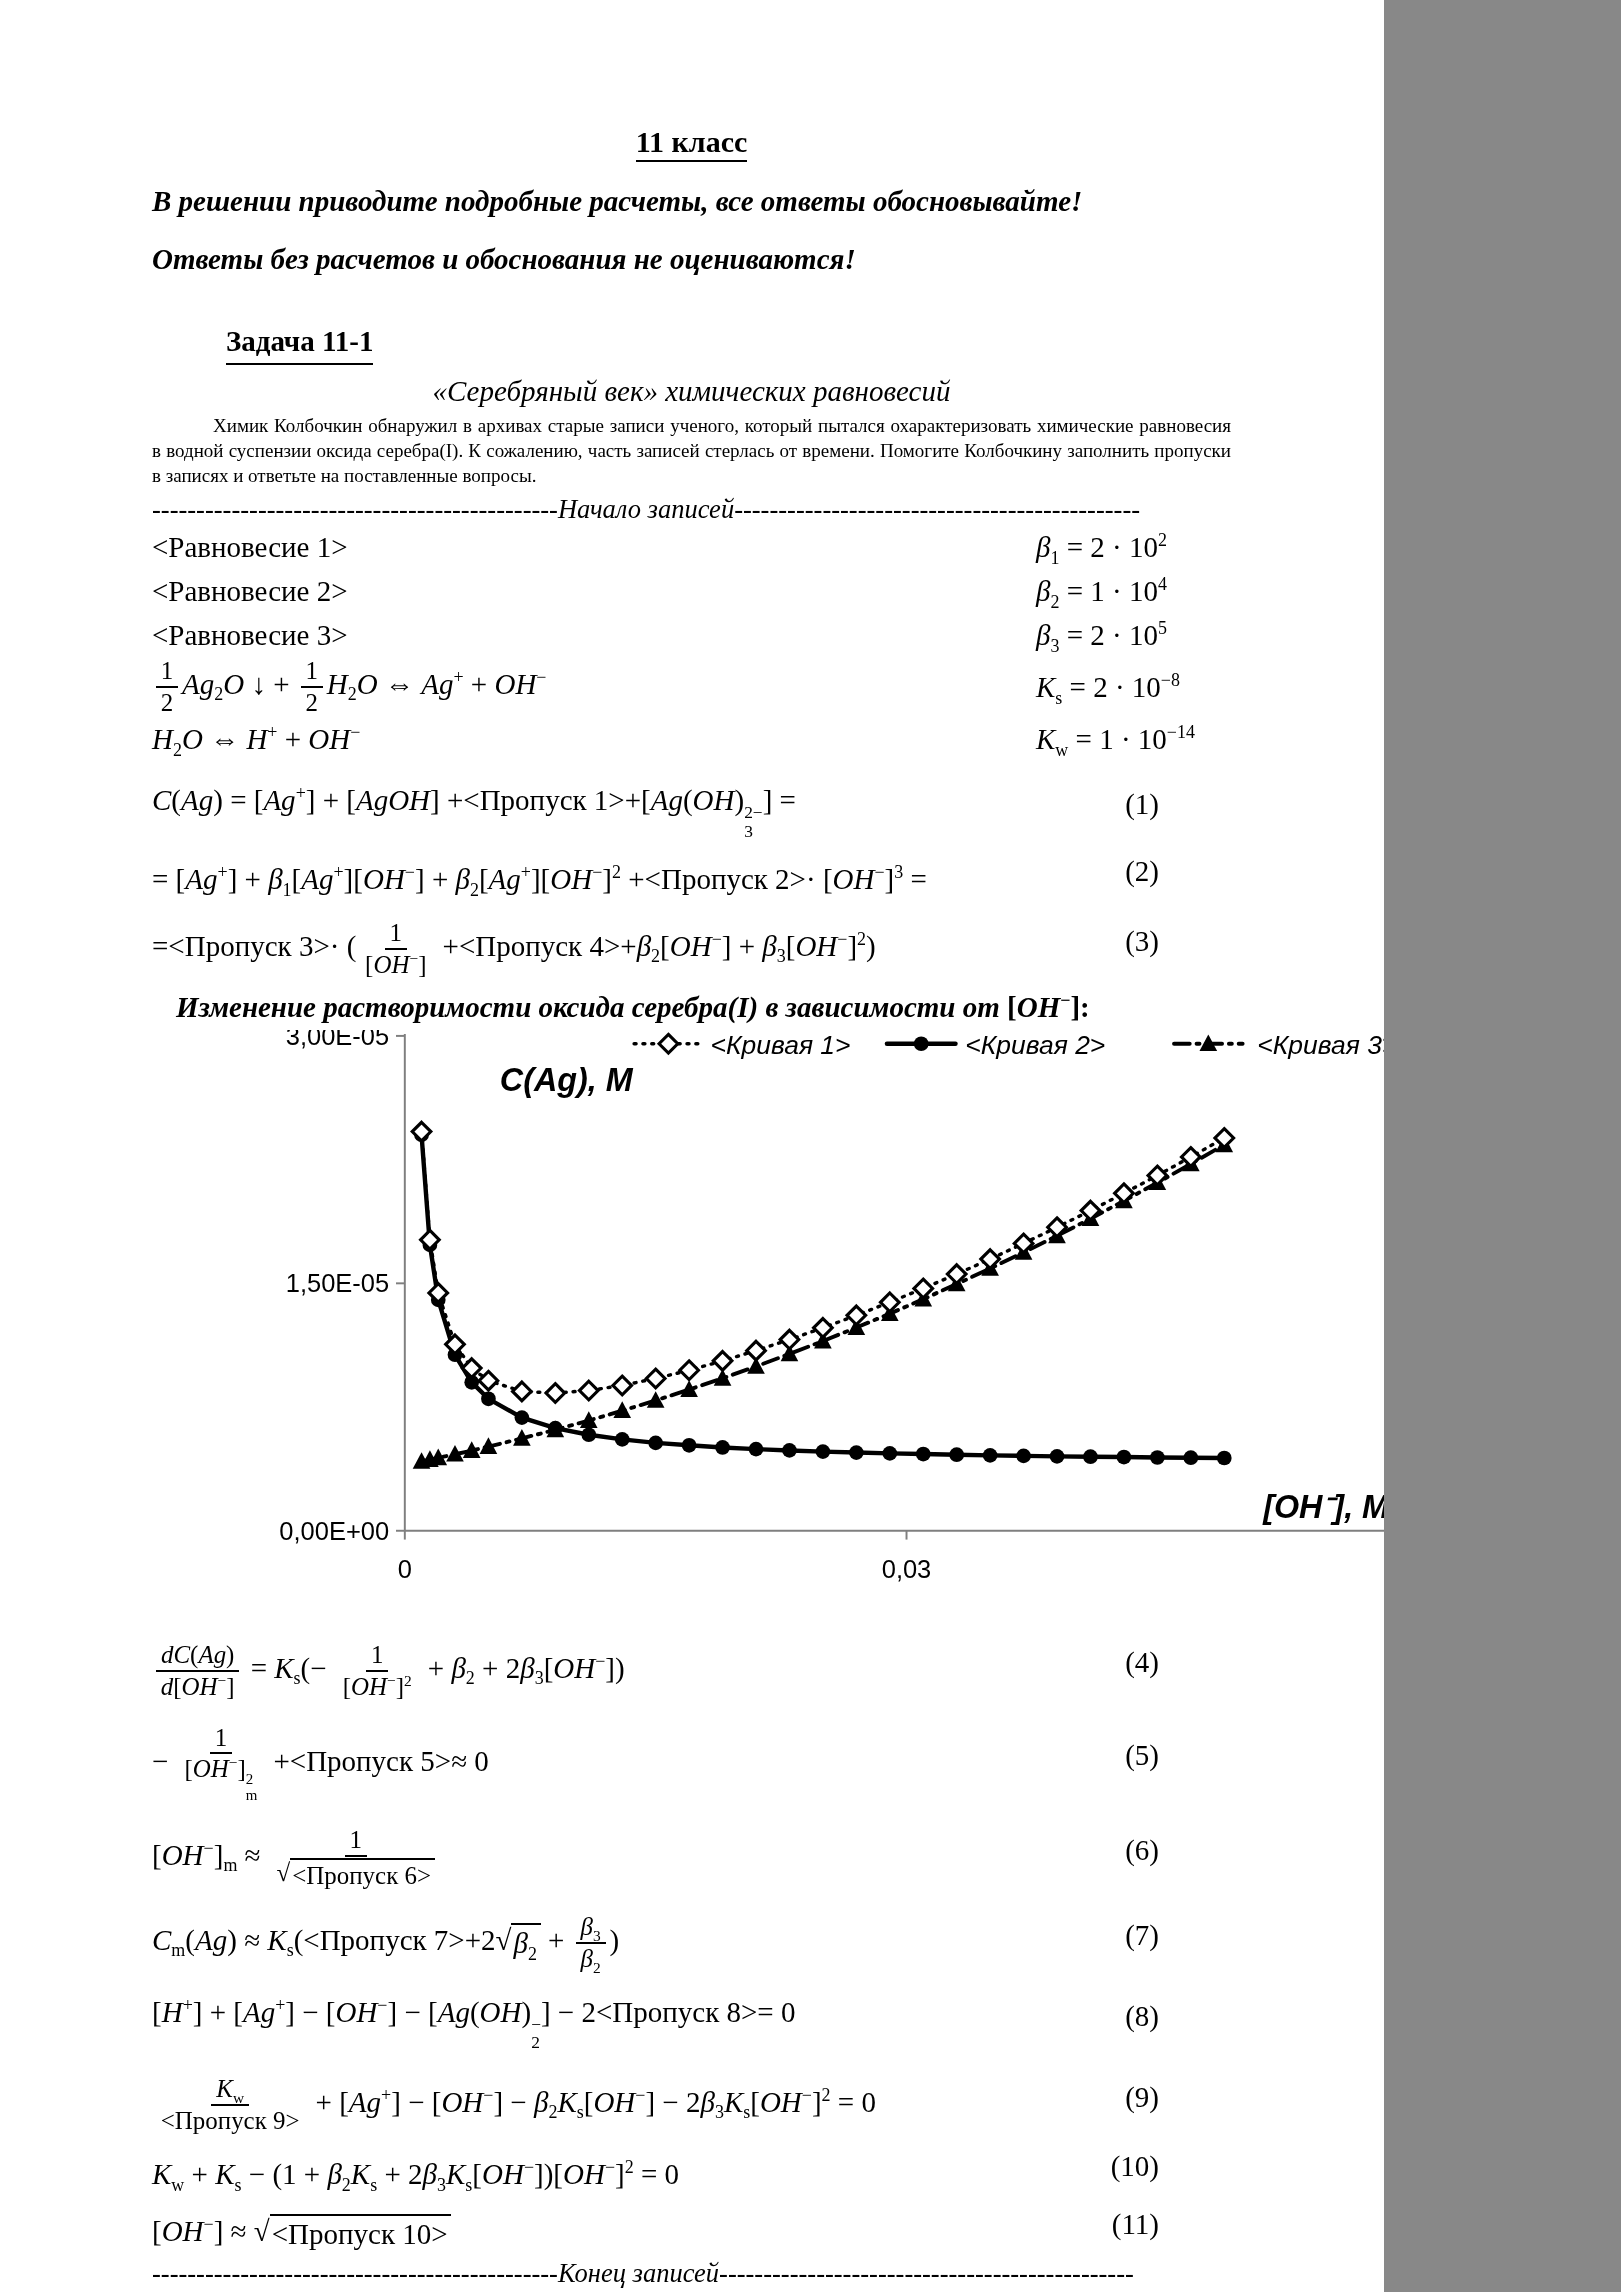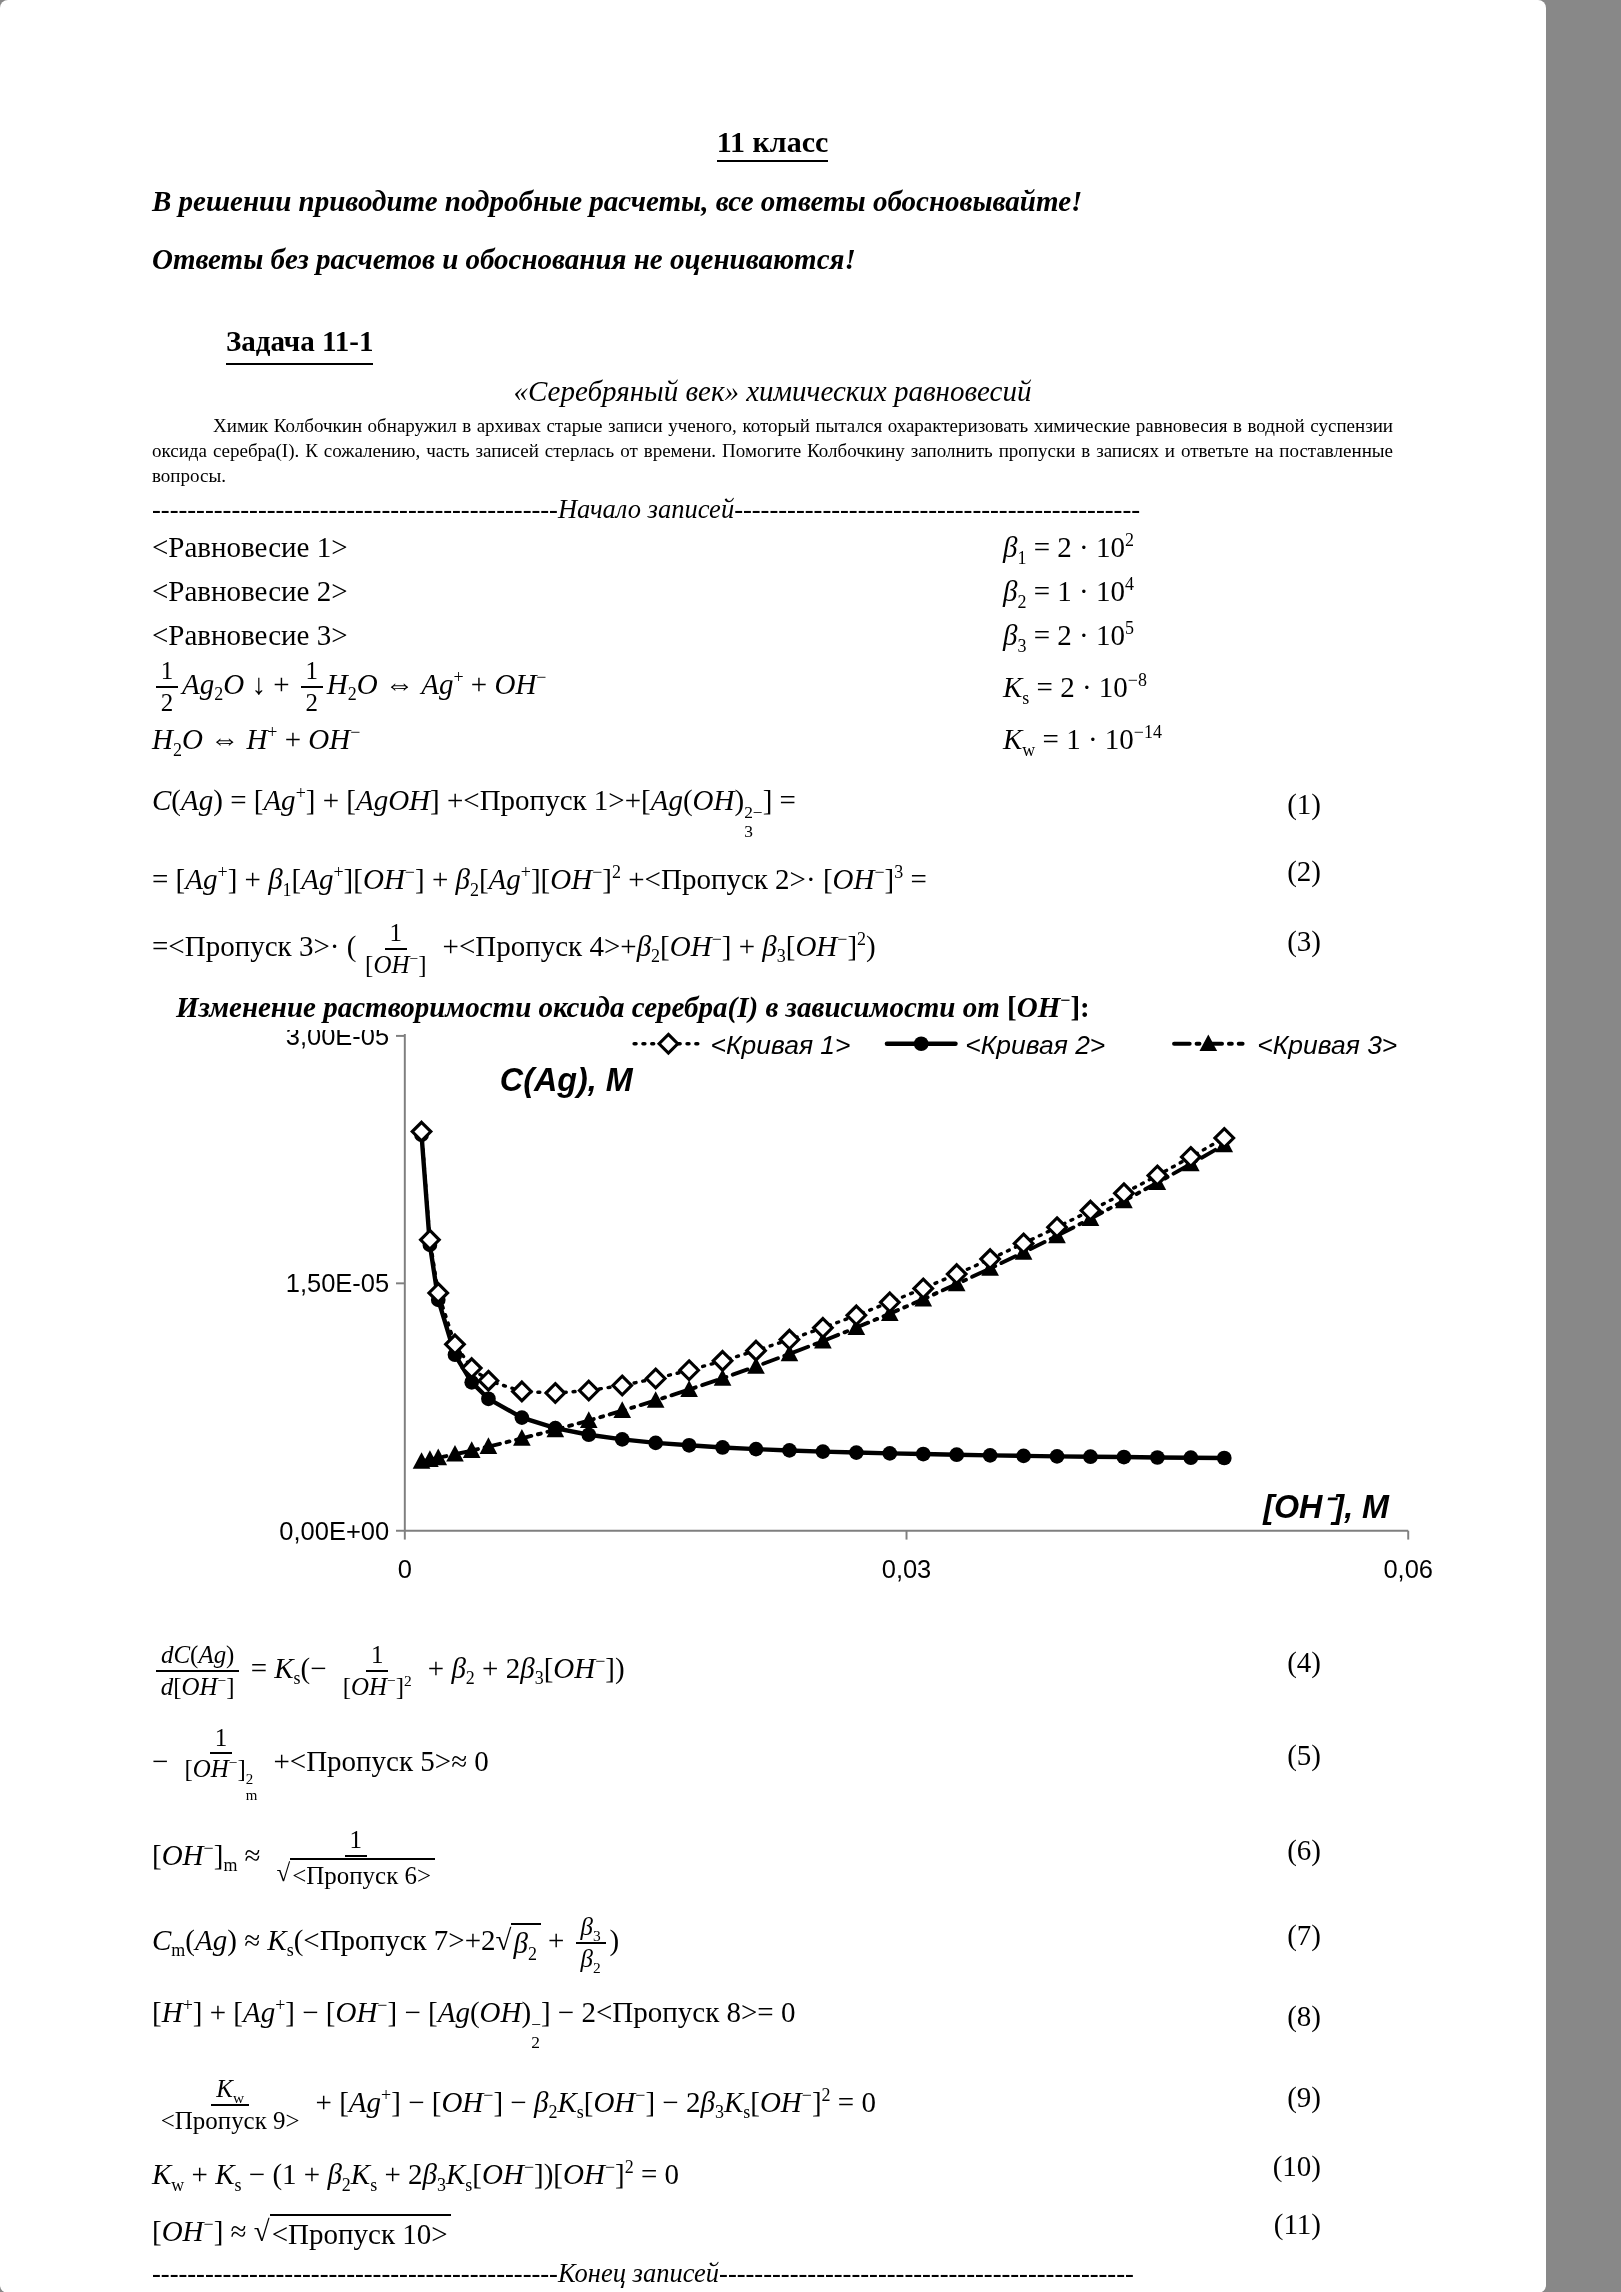--- a/index.html
+++ b/index.html
@@ -1,29 +1,29 @@
 <!DOCTYPE html>
 <html><head>
 <meta charset="utf-8">
 <style>
   html,body{margin:0;padding:0;background:#888;}
-  .page{width:1546px;height:2293px;background:#ffffff;position:relative;
-        font-family:"Liberation Serif",serif;color:#000;overflow:hidden;border-radius:8px;}
+  .page{width:1384px;height:2293px;background:#ffffff;position:relative;
+        font-family:"Liberation Serif",serif;color:#000;overflow:hidden;}
   .content{padding:0 153px 0 152px;}
   .doc-title{margin-top:125px;text-align:center;font-size:30px;font-weight:700;}
   .doc-title span{border-bottom:2.9px solid #000;padding-bottom:2px;}
   .warn{font-weight:700;font-style:italic;font-size:29px;margin:25.5px 0 0 0;}
   .tasknum{margin:49px 0 0 74px;font-size:29px;font-weight:700;}
   .tasknum span{border-bottom:2.9px solid #000;padding-bottom:6px;}
   .subtitle{text-align:center;font-weight:400;font-style:italic;font-size:29px;margin-top:17px;}
   .para{font-size:19px;line-height:1.31;text-align:justify;text-indent:61px;margin:5.9px 0 0 0;}
   .divider{font-style:italic;font-size:26.5px;margin-top:5.9px;white-space:nowrap;overflow:hidden;}
   
   .row{position:relative;font-size:29px;min-height:44px;display:flex;align-items:center;}
-  .rright{position:absolute;left:851px;}
+  .rright{position:absolute;left:884px;}
   
   .eqline{position:relative;font-size:29px;margin:6.9px 0;display:flex;align-items:center;min-height:41px;}
   .eqbody{white-space:nowrap;margin-top:16px;}
   .eqnum{position:absolute;right:72px;font-style:normal;}
   
   .mt{font-style:italic;}
   .mn{font-style:normal;}
   .mi{}
   sub,sup{font-size:0.62em;font-style:normal;line-height:0;}
   .frac{display:inline-flex;flex-direction:column;align-items:center;vertical-align:middle;

